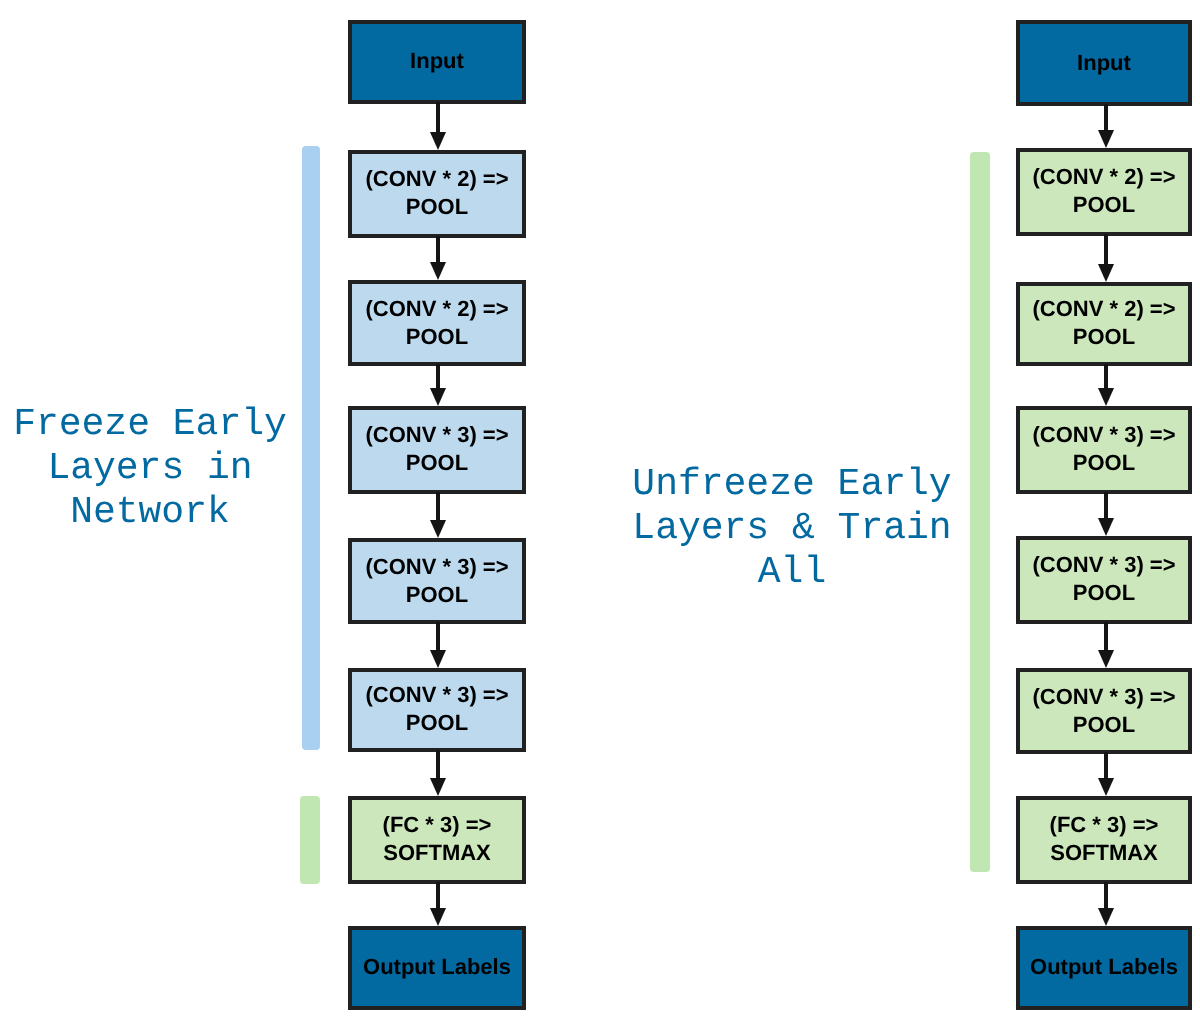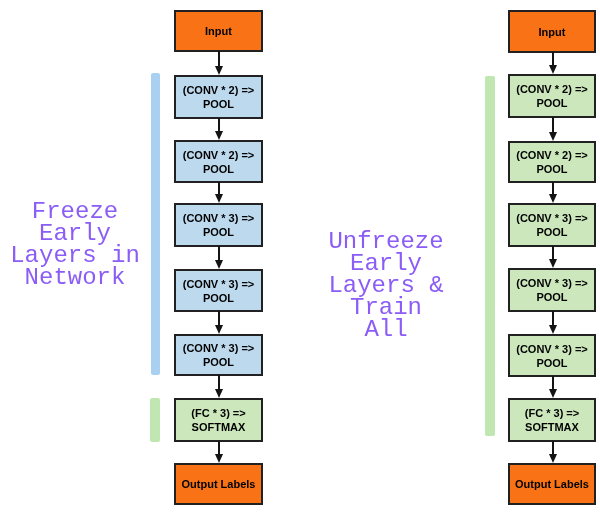--- a/index.html
+++ b/index.html
@@ -12,21 +12,21 @@
     font-family: "Liberation Sans", sans-serif;
   }
   .box {
     position: absolute;
     box-sizing: border-box;
     display: flex;
     align-items: center;
     justify-content: center;
     text-align: center;
     border: 2px solid #212121;
-    background: #f97316;
+    background: #0369a1;
     color: #000000;
     font-family: "Liberation Sans", sans-serif;
     font-size: 11px;
     font-weight: bold;
     line-height: 14px;
     white-space: pre-line;
   }
   .box.frozen { background: var(--frozen-fill, #BDD9EE); }
   .box.train  { background: var(--train-fill, #CBE7BB); }
   .arrow { position: absolute; width: 9px; }
@@ -47,36 +47,36 @@
     border-left: 4.5px solid transparent;
     border-right: 4.5px solid transparent;
     border-top: 9px solid #141414;
   }
   .bar { position: absolute; border-radius: 2px; }
   .bar.blue  { background: var(--frozen-bar, #A9D0F0); }
   .bar.green { background: var(--train-bar, #C0E6B2); }
   .annotation {
     position: absolute;
     font-family: "Liberation Mono", monospace;
-    font-size: 24px;
+    font-size: 19px;
     line-height: 22px;
     text-align: center;
-    color: #8b5cf6;
+    color: #0369a1;
     white-space: pre-line;
   }
 </style>
 </head>
 <body>
 
 <div class="canvas">
 
   <div class="annotation" style="left:2px; top:201px; width:146px;">Freeze Early
 Layers in
 Network</div>
-  <div class="annotation" style="left:294px; top:231px; width:184px;font-family:Liberation Mono, monospace;">Unfreeze Early
+  <div class="annotation" style="left:304px; top:231px; width:184px;font-family:Liberation Mono, monospace;">Unfreeze Early
 Layers &amp; Train
 All</div>
 
   <div class="bar blue" style="left:151px; top:73px;  width:9px;  height:302px;"></div>
   <div class="bar green" style="left:150px; top:398px; width:10px; height:44px;"></div>
   <div class="bar green" style="left:485px; top:76px;  width:10px; height:360px;"></div>
 
   <div class="box io" style="left:174px; top:10px;  width:89px; height:42px;">Input</div>
   <div class="box frozen" style="left:174px; top:75px;  width:89px; height:44px;">(CONV * 2) =&gt;
 POOL</div>

